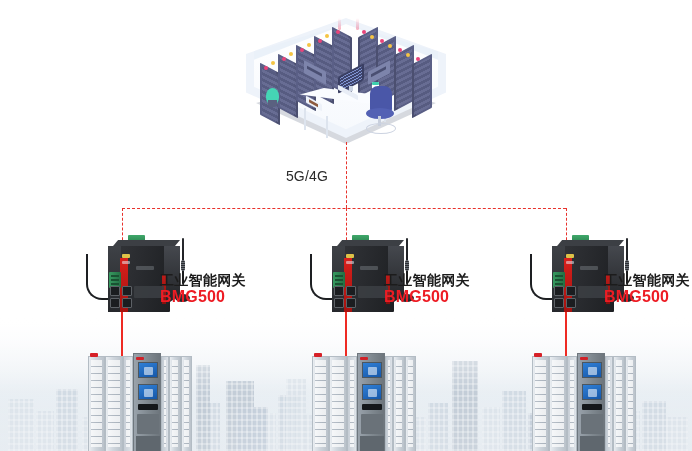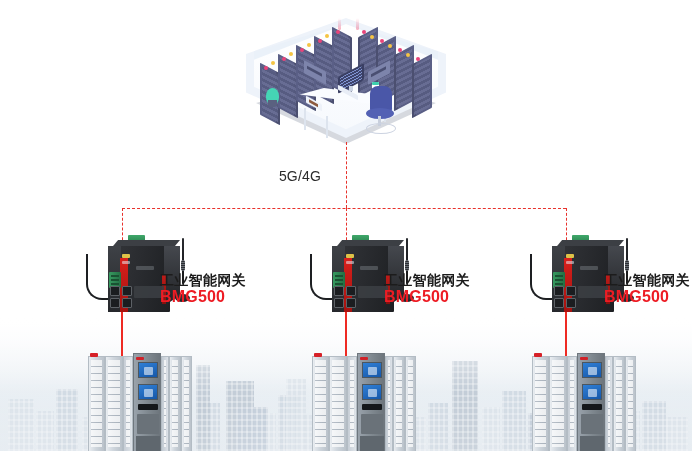--- a/index.html
+++ b/index.html
@@ -94,21 +94,21 @@
   .chair-pole{position:absolute;left:140px;top:112px;width:3px;height:10px;background:#c8cfdd;}
   .chair-base{position:absolute;left:128px;top:119px;width:28px;height:9px;
     border:1.6px solid #ccd3e1;border-radius:50%;}
 
   
   .dash-v,.dash-h{position:absolute;}
   .dash-v{width:0;border-left:1.5px dashed #e8322c;}
   .dash-h{height:0;border-top:1.5px dashed #e8322c;}
   .solid-red{position:absolute;width:2px;background:#ee2a23;}
 
-  .lbl-5g{position:absolute;left:272px;top:168px;width:56px;
+  .lbl-5g{position:absolute;left:279px;top:168px;width:56px;
     text-align:center;font-size:14px;color:#2b2b2b;letter-spacing:.2px;}
 
   
   .gw{position:absolute;width:118px;height:92px;}
   .gw-body{position:absolute;left:24px;top:18px;width:62px;height:66px;
     background:linear-gradient(100deg,#34363a 0%,#2a2c30 46%,#1e2023 100%);
     border-radius:1px;}
   .gw-top{position:absolute;left:24px;top:12px;width:72px;height:12px;
     background:#3c3f44;
     clip-path:polygon(0% 100%,14% 0%,100% 0%,86% 100%);}

